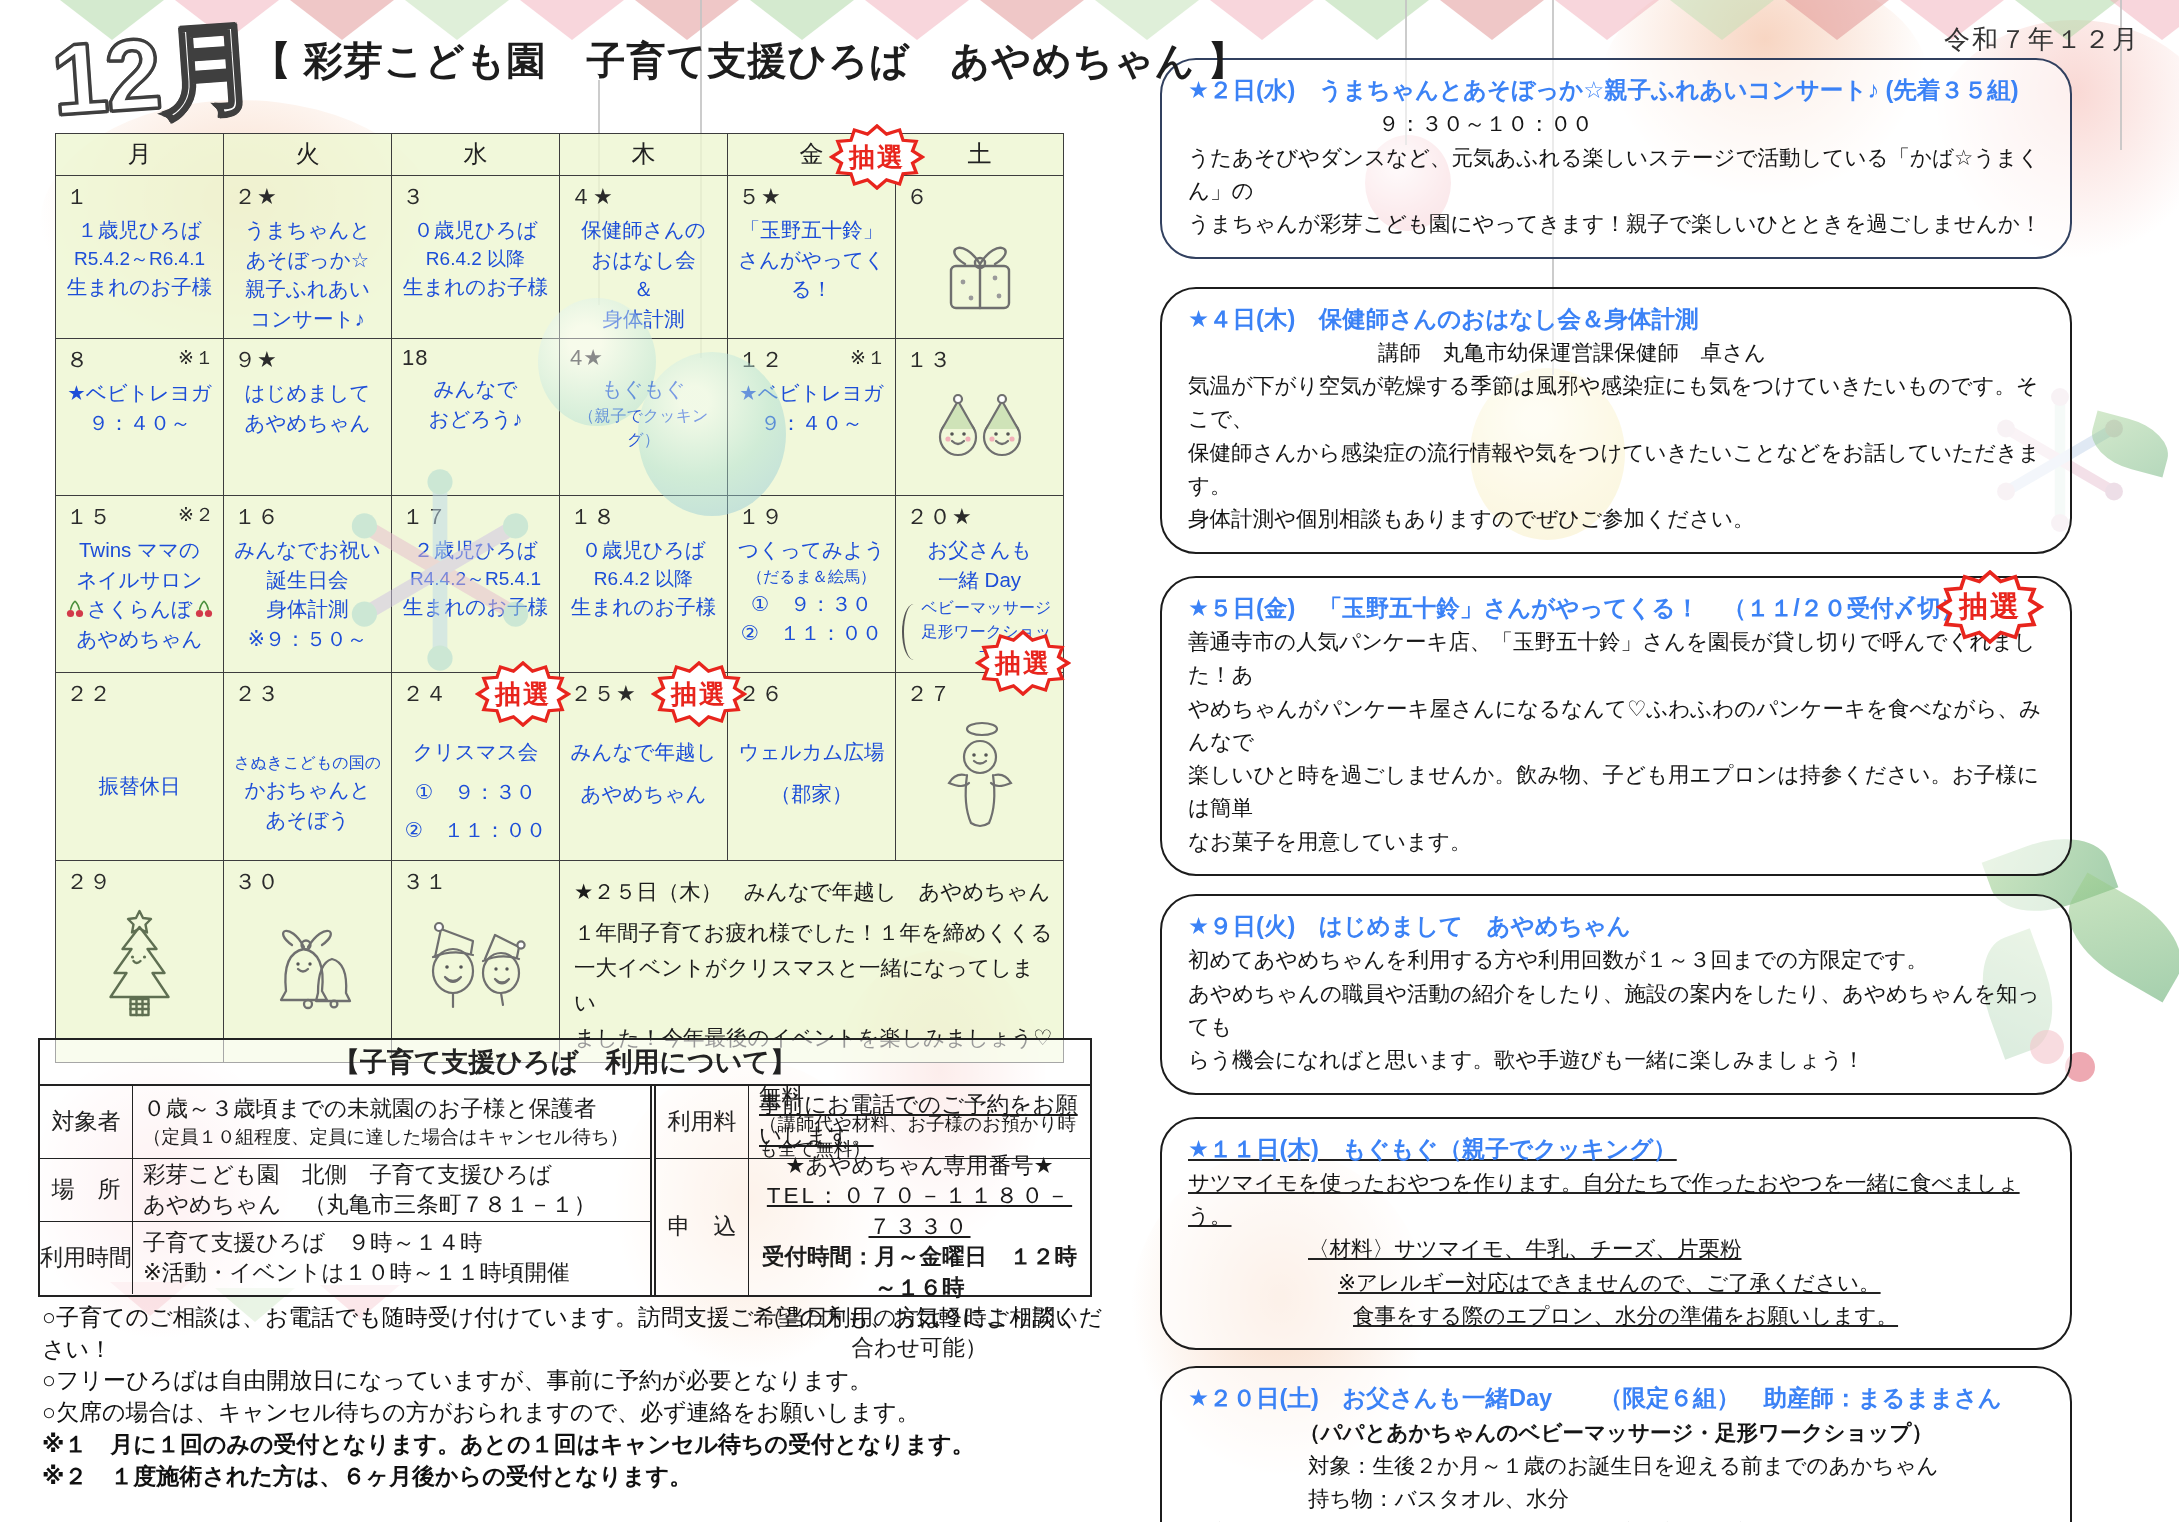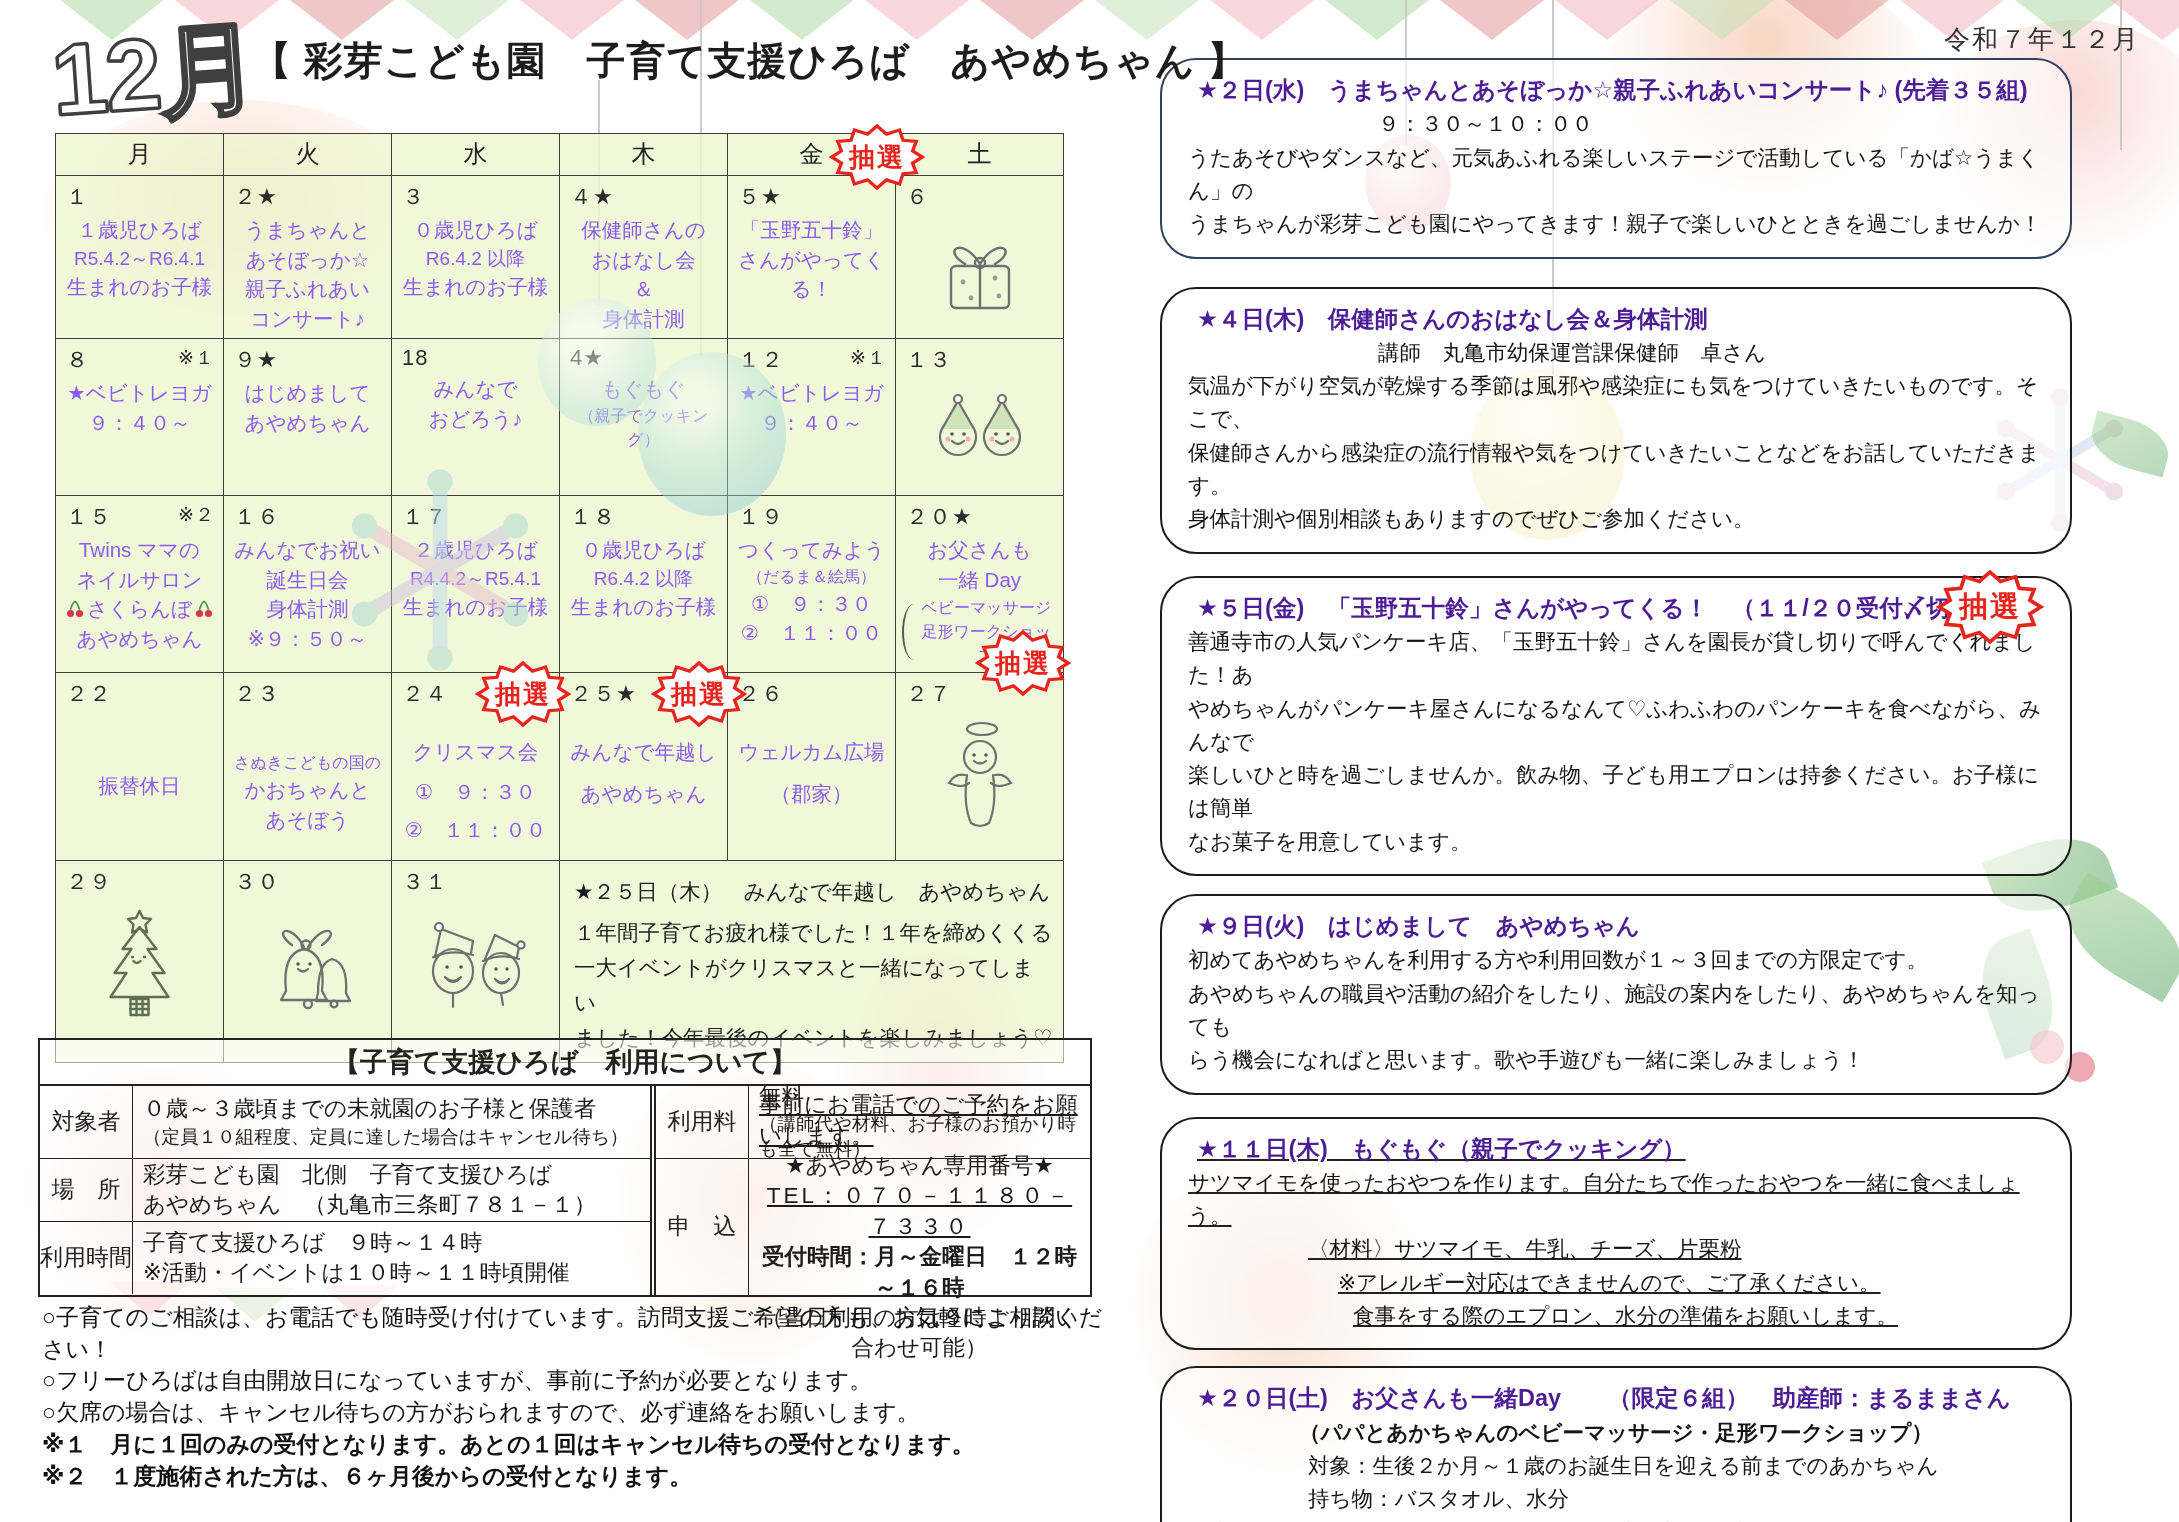--- a/index.html
+++ b/index.html
@@ -46,21 +46,21 @@
   table.calendar th,table.calendar td{
     border:1.7px solid #3d3d3d;background:rgba(237,246,209,.8);
     vertical-align:top;padding:4px 6px;position:relative;
   }
   tr.r0{height:42px;}  tr.r1{height:163px;} tr.r2{height:157px;}
   tr.r3{height:155px;} tr.r4{height:188px;} tr.r5{height:175px;}
   .cal-head th{font-size:24px;font-weight:normal;text-align:center;vertical-align:middle;color:#222;}
   .day-row{display:flex;justify-content:space-between;align-items:flex-start;font-size:22px;color:#2b2b2b;letter-spacing:1px;padding:2px 2px 0 4px;}
   .day-note{font-size:19px;}
   .lines{text-align:center;margin-top:3px;}
-  .line{font-size:20.5px;line-height:1.45;color:#8b5cf6;}
+  .line{font-size:20.5px;line-height:1.45;color:#1d4ed8;}
   .line.small{font-size:16px;line-height:1.5;}
   .line.rdate{font-size:19px;letter-spacing:0;}
   .cell-icon{display:block;margin:4px auto 0;}
   td.diag{background:
       linear-gradient(to top right,rgba(0,0,0,0) 49.55%,#555 49.55%,#555 50.2%,rgba(0,0,0,0) 50.2%),
       rgba(237,246,209,.8);}
   td.diag .lines{margin-top:62px;}
   .bracket-wrap{display:flex;align-items:center;justify-content:center;gap:2px;margin-top:2px;}
   .bracket{width:10px;height:56px;border-left:2.5px solid #555;border-radius:100% 0 0 100%/50% 0 0 50%;}
   .wrap-cell .wrap-line{font-size:21.5px;line-height:1.62;text-align:left;color:#1b1b1b;}
@@ -106,21 +106,21 @@
   
   .notes{position:absolute;left:42px;top:1302px;width:1080px;z-index:2;}
   .note-line{font-size:23px;line-height:1.38;color:#111;}
   .note-line.b{font-weight:bold;}
 
   
   .right-col{position:absolute;left:1160px;top:58px;width:912px;z-index:2;}
   .panel{position:relative;border:2.6px solid #1c1c1c;border-radius:36px;
     background:rgba(255,255,255,.6);padding:13px 26px 15px 26px;margin-bottom:24px;}
   .panel.navy{border-color:#31405f;}
-  .p-title{font-size:23.5px;font-weight:bold;color:#4c1d95;line-height:1.5;margin-left:9px;}
+  .p-title{font-size:23.5px;font-weight:bold;color:#3b82f6;line-height:1.5;}
   .p-line{font-size:21.5px;line-height:1.55;color:#151515;}
   .ind1{padding-left:190px;}
   .ind2{padding-left:120px;}
   .ind3{padding-left:150px;}
   .ind4{padding-left:165px;}
   .pcenter{text-align:center;}
   .pbold{font-weight:bold;}
   .mb1{margin-bottom:28px;} .mb2{margin-bottom:22px;} .mb3{margin-bottom:18px;}
   .mb4{margin-bottom:22px;} .mb5{margin-bottom:16px;text-decoration:underline;} .mb6{margin-bottom:26px;}
 

